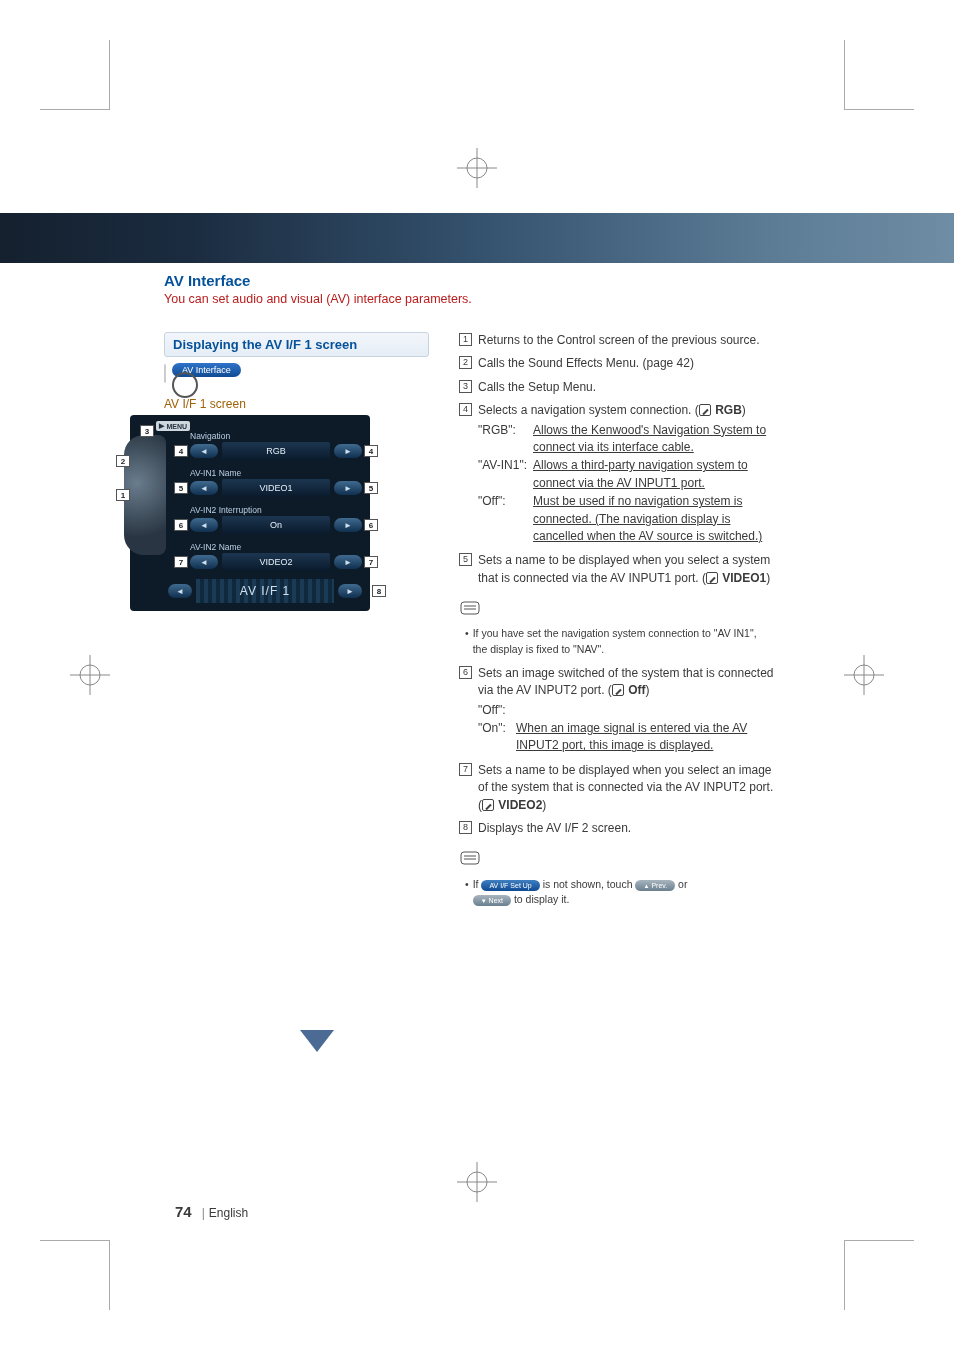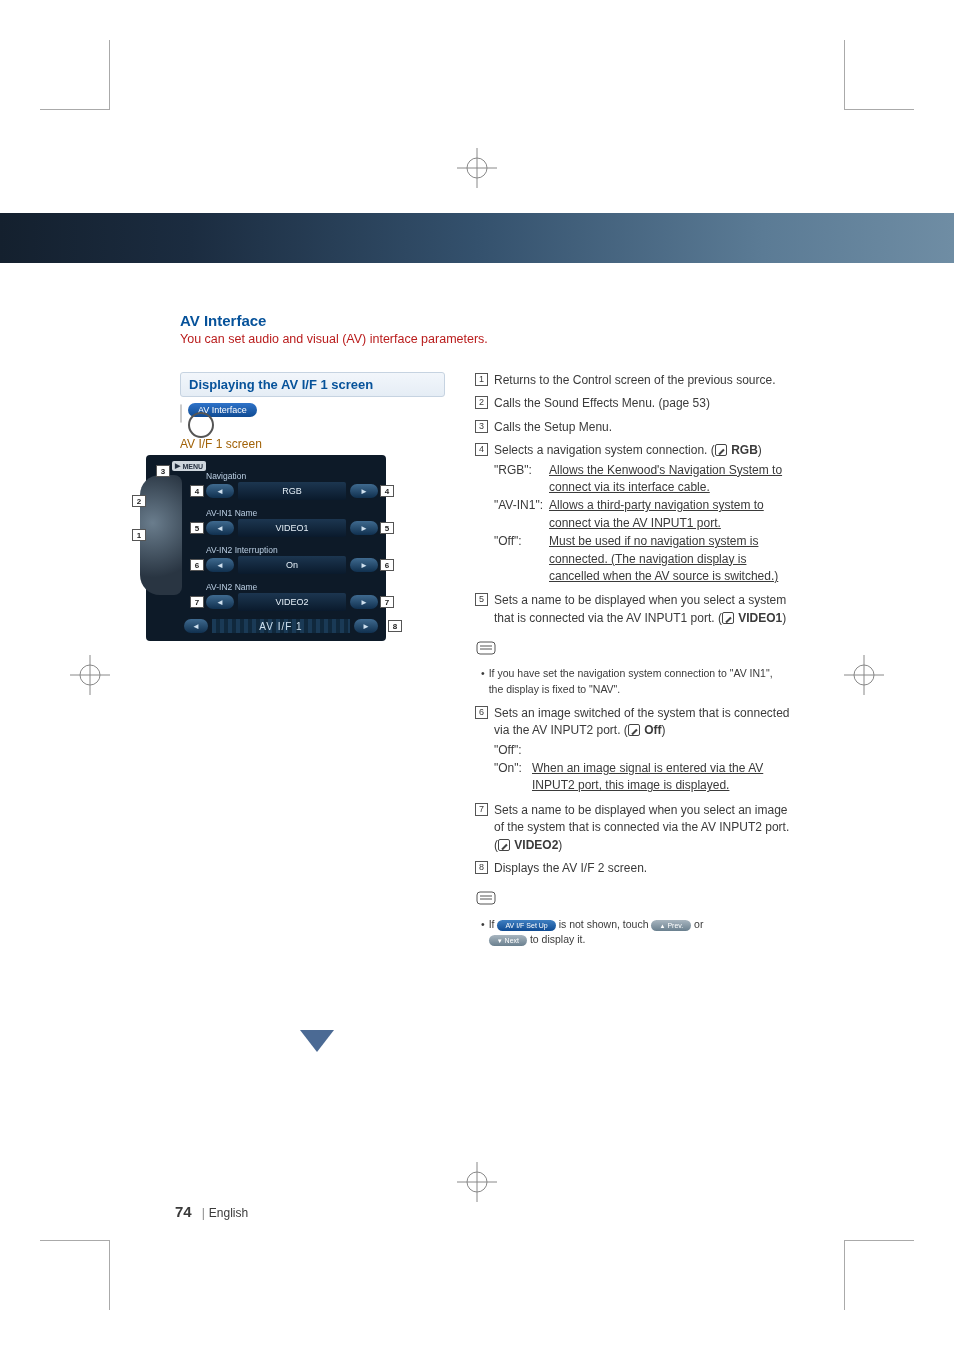--- a/index.html
+++ b/index.html
@@ -23,23 +23,22 @@
   .reg svg { display:block; }
   .header-band {
     position: absolute;
     top: 213px; left: 0;
     width: 100%; height: 50px;
     background: linear-gradient(90deg, #14202e 0%, #1b2c40 20%, #34516d 50%, #5b7b95 80%, #6f8da4 100%);
   }
   .content {
     position: absolute;
     top: 272px;
-    left: 180px;
+    left: 164px;
     width: 610px;
-    margin-top: 40px;
   }
   .section-title { color: #06529a; font-weight: bold; font-size: 15px; margin-bottom: 3px; }
   .section-sub { font-size: 12.5px; color: #b91c1c; margin-bottom: 26px; }
   .cols { display: flex; gap: 30px; justify-content: center; }
   .col-left { width: 265px; }
   .col-right { flex: 1; font-size: 12px; line-height: 1.45; }
   .subhead-bar {
     background: linear-gradient(180deg, #f2f6fb, #e5edf5);
     border: 1px solid #c6d3e1;
     border-radius: 3px;
@@ -92,23 +91,23 @@
     display:flex; align-items:center; justify-content:center;
   }
   .arrow-l, .arrow-r { color:#cfe0ee; font-size:8px; }
   .ds-bottom { display:flex; align-items:center; margin-top:8px; margin-left:30px;}
   .ds-bottom .btn-scroll {
     width:24px; height:14px; border-radius:7px;
     background: linear-gradient(180deg,#3f6a8f,#10304f);
     color:#cfe0ee; font-size:8px; display:flex; align-items:center; justify-content:center;
   }
   .ds-title {
-    flex:1; margin:0 4px; height:14px;
+    flex:1; margin:0 4px; height:24px;
     background: repeating-linear-gradient(90deg,#1a3a56,#1a3a56 4px,#10283c 4px,#10283c 8px);
-    color:#cfe0ee; font-size:10px; display:flex; align-items:center; justify-content:center;
+    color:#cfe0ee; font-size:12px; display:flex; align-items:center; justify-content:center;
     letter-spacing:1px;
   }
   .callout {
     position:absolute;
     width:14px; height:12px;
     border:1px solid #555; background:#fff;
     font-size:8px; font-weight:bold;
     display:flex; align-items:center; justify-content:center;
     color:#222;
   }
@@ -259,21 +258,21 @@
       </div>
     </div>
 
     <div class="col-right">
       <div class="item">
           <div class="num-box">1</div>
           <div class="item-body">Returns to the Control screen of the previous source.</div>
         </div>
       <div class="item">
           <div class="num-box">2</div>
-          <div class="item-body">Calls the Sound Effects Menu. (page 53)</div>
+          <div class="item-body">Calls the Sound Effects Menu. (page 42)</div>
         </div>
       <div class="item">
           <div class="num-box">3</div>
           <div class="item-body">Calls the Setup Menu.</div>
         </div>
 
       <div class="item">
           <div class="num-box">4</div>
         <div class="item-body">
           <span>Selects a navigation system connection. (</span><span class="pencil-default"><span class="pencil-icon"></span> <b>RGB</b></span><span>)</span>

